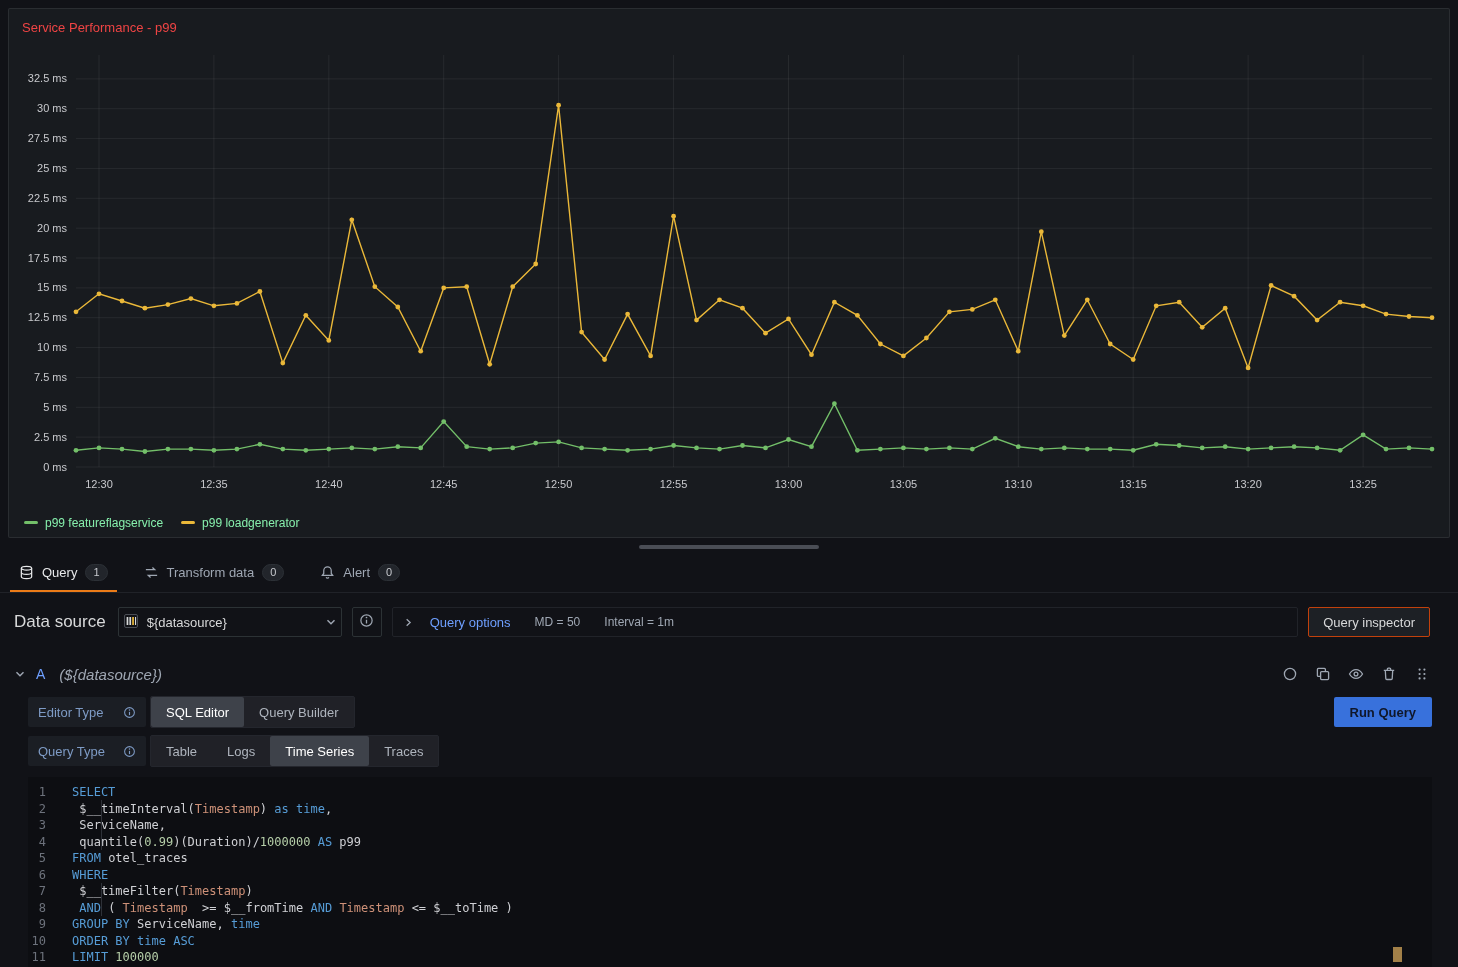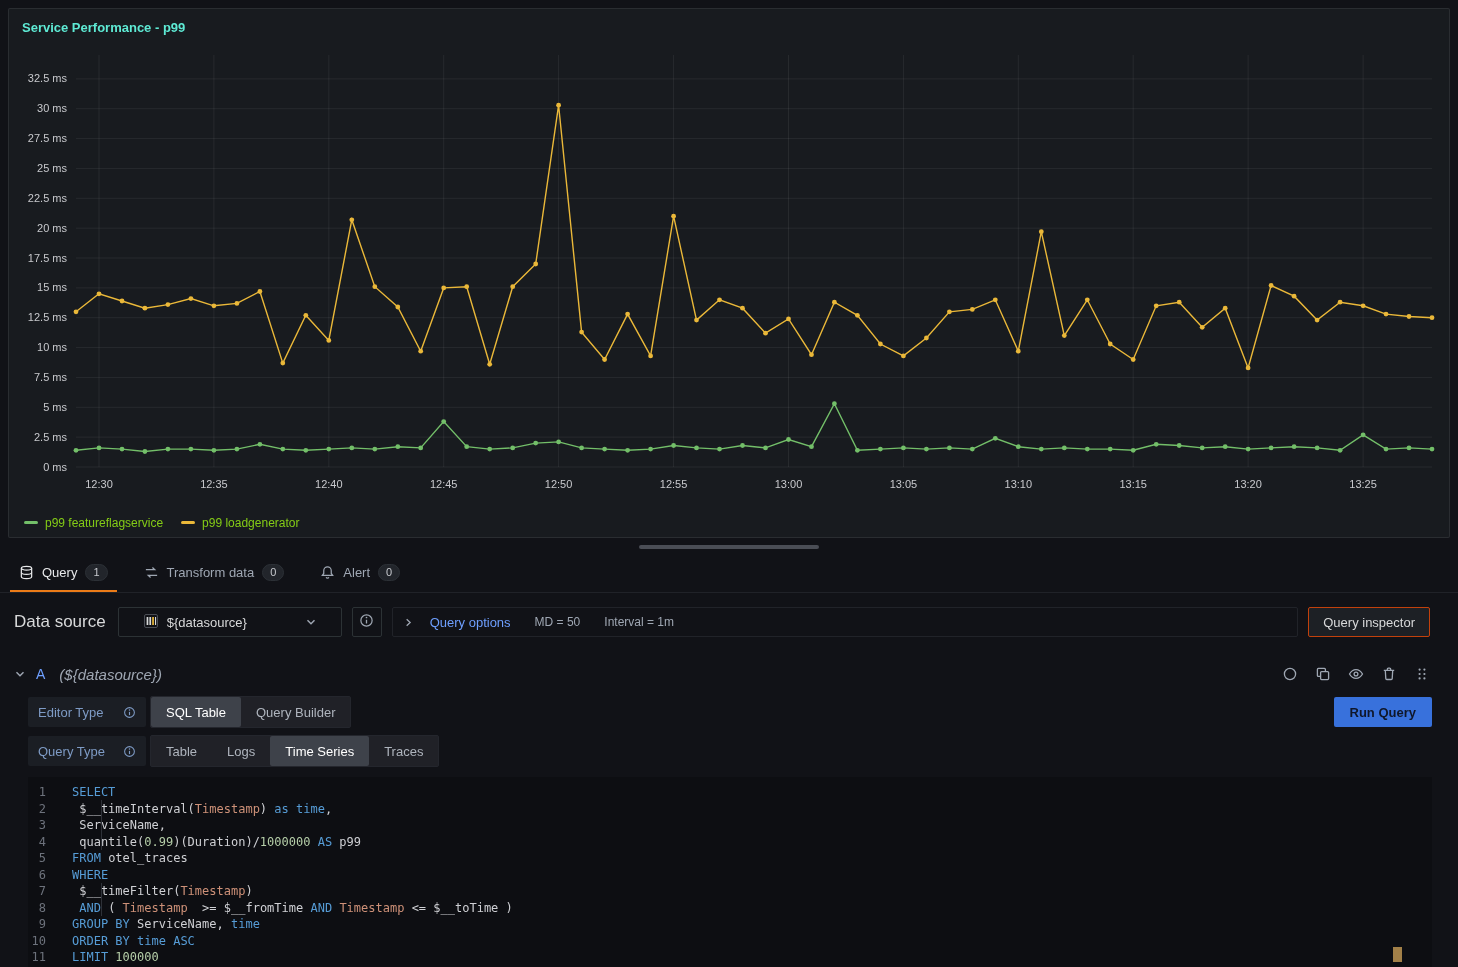--- a/index.html
+++ b/index.html
@@ -13,45 +13,45 @@
   
   .panel {
     margin: 8px 8px 0 8px;
     width: 1442px;
     background: #181b1f;
     border: 1px solid rgba(204,204,220,0.10);
     border-radius: 2px;
     padding: 6px 9px 2px 9px;
   }
   .panel-header { height: 24px; display: flex; align-items: center; padding-left: 4px; }
-  .panel-title { font-size: 13px; font-weight: 700; color: #5eead4; }
+  .panel-title { font-size: 13px; font-weight: 400; color: #ef4444; }
   .chart { display: block; width: 1422px; height: 472px; }
   .grid { stroke: rgba(255,255,255,0.065); stroke-width: 1; }
   .ylab { fill: #c8c9cd; font-size: 11px; font-family: "Liberation Sans", sans-serif; text-anchor: end; }
   .xlab { fill: #c8c9cd; font-size: 11px; font-family: "Liberation Sans", sans-serif; text-anchor: middle; }
   .legend { display: flex; align-items: center; gap: 18px; padding: 3px 0 4px 6px; height: 24px; }
   .legend-item { display: inline-flex; align-items: center; cursor: pointer; }
   .swatch { display: inline-block; width: 14px; height: 3px; border-radius: 2px; margin-right: 7px; }
-  .legend-label { font-size: 12px; color: #84cc16; }
+  .legend-label { font-size: 12px; color: #86efac; }
   
   .hscroll { width: 180px; height: 4px; border-radius: 2px; background: #4a4d55; margin: 7px auto 6px auto; }
   
   .tabs { display: flex; align-items: stretch; height: 38px; padding-left: 10px; border-bottom: 1px solid #202228; }
   .tab { display: inline-flex; align-items: center; gap: 8px; padding: 0 9px; margin-right: 18px;
          color: #9fa7b3; cursor: pointer; border-bottom: 2px solid transparent; }
   .tab.active { color: #e7e8ea; border-bottom-color: #eb7b18; }
   .tab .ticon { display: inline-flex; color: #9fa7b3; }
   .tab.active .ticon { color: #e7e8ea; }
   .badge { background: #22252b; border: 1px solid #2c3036; color: #c7c9ce; font-size: 11px;
            line-height: 15px; padding: 0 7px; border-radius: 9px; }
   
   .ds-row { display: flex; align-items: center; margin: 13px 28px 0 14px; height: 32px; gap: 10px; }
   .ds-label { font-size: 17px; color: #d8d9da; margin-right: 2px; }
   .ds-select { width: 224px; height: 30px; border: 1px solid #2c3235; border-radius: 2px;
-               background: #111217; display: flex; align-items: center; padding: 0 24px; gap: 8px; cursor: pointer; }
+               background: #111217; display: flex; align-items: center; padding: 0 4px; gap: 8px; cursor: pointer; }
   .ds-value { flex: 1; font-size: 13px; color: #d8d9da; white-space: nowrap; overflow: hidden; }
   .chev { color: #9fa7b3; display: inline-flex; }
   .icon-btn { width: 30px; height: 30px; border: 1px solid #2c3235; border-radius: 2px; background: transparent;
               color: #9fa7b3; display: inline-flex; align-items: center; justify-content: center; cursor: pointer; }
   .q-options { flex: 1; height: 30px; border: 1px solid #212329; border-radius: 2px;
                display: flex; align-items: center; gap: 14px; padding: 0 10px; cursor: pointer; }
   .qo-chev { color: #9fa7b3; display: inline-flex; margin-right: 2px; }
   .qo-link { color: #6e9fff; font-size: 13px; }
   .qo-meta { color: #9fa7b3; font-size: 12px; margin-left: 10px; }
   .btn-secondary { height: 30px; padding: 0 14px; background: #1d2025; border: 1px solid #c2410c;
@@ -418,21 +418,21 @@
         <span>Editor Type</span>
         <span class="info">
           <svg width="13" height="13" viewBox="0 0 16 16">
               <circle cx="8" cy="8" r="6" fill="none" stroke="currentColor" stroke-width="1.3"></circle>
               <line x1="8" y1="7.2" x2="8" y2="11.2" stroke="currentColor" stroke-width="1.4"></line>
               <circle cx="8" cy="4.8" r="0.9" fill="currentColor"></circle>
             </svg>
         </span>
       </div>
       <div class="seg-group">
-        <button class="seg active">SQL Table</button>
+        <button class="seg active">SQL Editor</button>
         <button class="seg">Query Builder</button>
       </div>
       <button class="btn-primary">Run Query</button>
     </div>
 
     <div class="frow">
       <div class="flabel">
         <span>Query Type</span>
         <span class="info">
           <svg width="13" height="13" viewBox="0 0 16 16">

